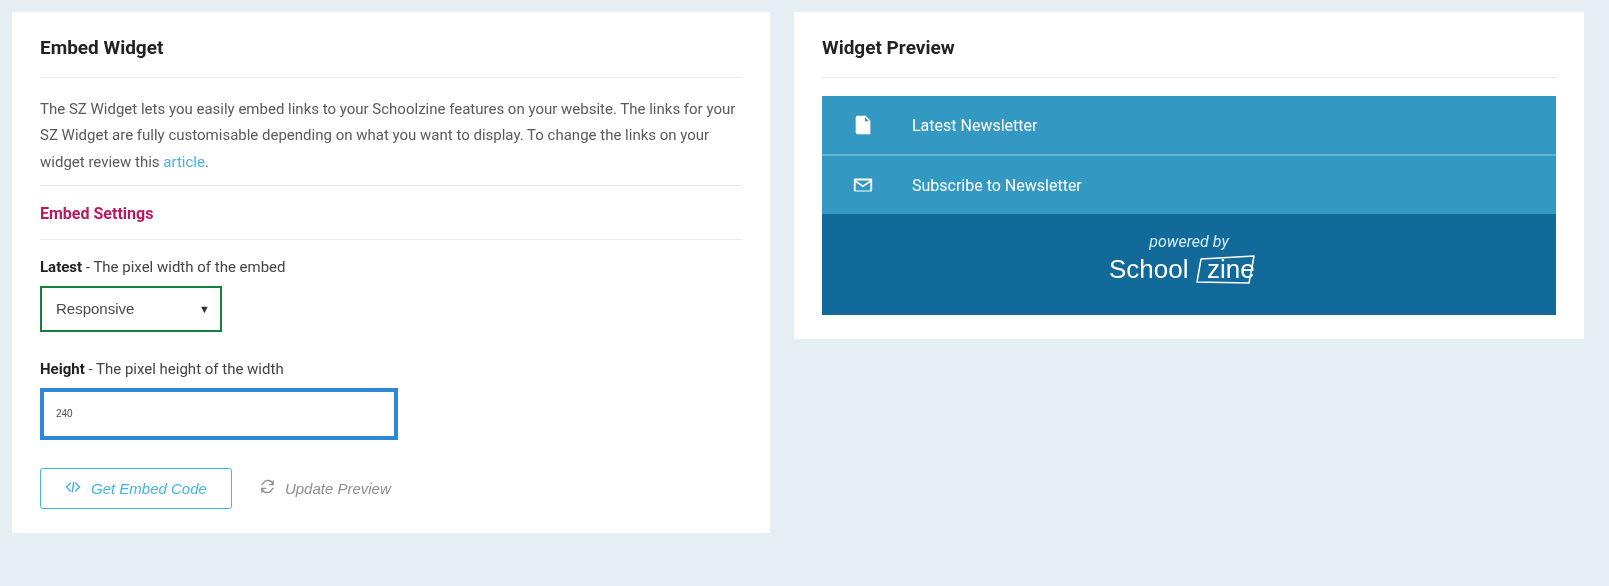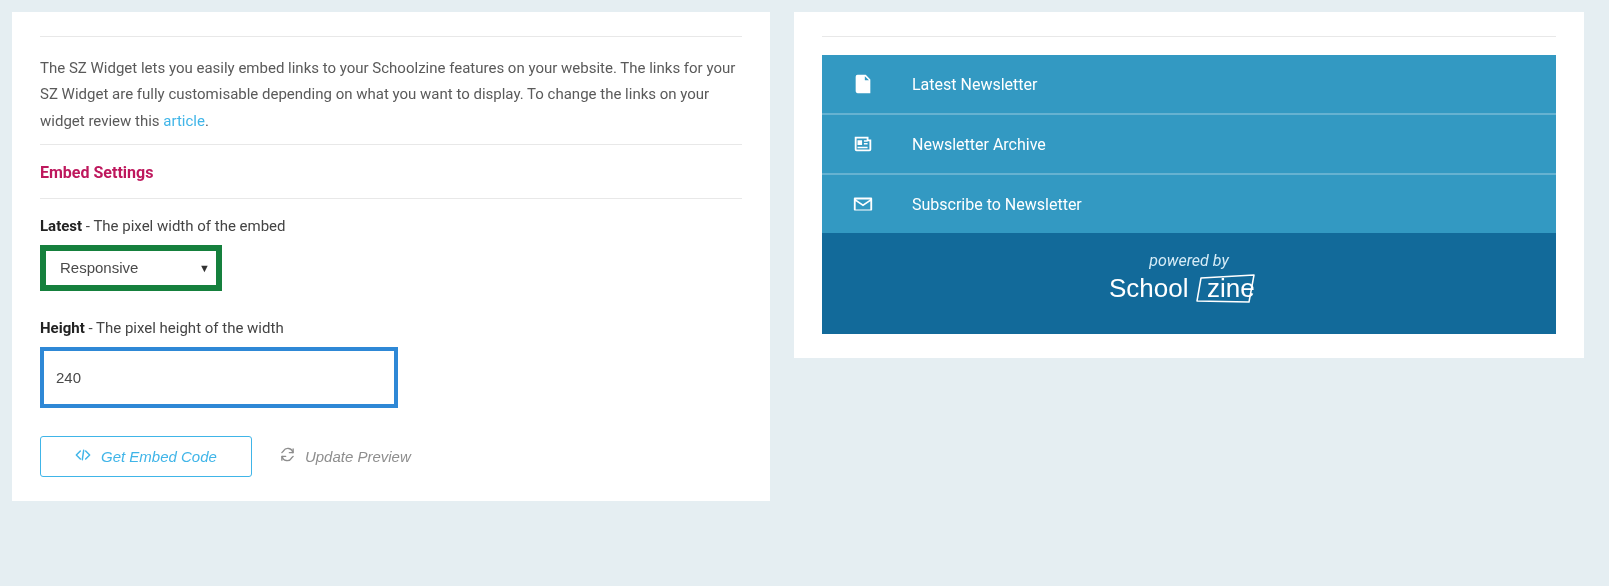--- a/index.html
+++ b/index.html
@@ -59,57 +59,57 @@
   .select-wrap {
     position: relative;
     display: inline-block;
     width: 182px;
     margin-bottom: 28px;
   }
   .select-wrap select {
     width: 100%;
     height: 46px;
     padding: 0 30px 0 14px;
-    border: 6px solid #15803d;
+    border: 2px solid #15803d;
     background: #fff;
     font-size: 15px;
     color: #4a4a4a;
     appearance: none;
     -webkit-appearance: none;
     cursor: pointer;
   }
   .select-wrap .caret {
     position: absolute;
     right: 12px;
     top: 50%;
     transform: translateY(-50%);
     pointer-events: none;
     font-size: 11px;
     color: #333;
   }
   .input-highlight {
     width: 358px;
-    height: 61px;
+    height: 52px;
     padding: 0 12px;
     border: 4px solid #2e88d6;
-    font-size: 15px;
+    font-size: 10px;
     color: #4a4a4a;
     margin-bottom: 28px;
     outline: none;
   }
   .btn-row {
     display: flex;
     align-items: center;
     gap: 24px;
   }
   .btn-outline {
     display: inline-flex;
     align-items: center;
     gap: 10px;
-    padding: 10px 34px;
+    padding: 10px 24px;
     border: 1px solid #40b5e8;
     border-radius: 3px;
     background: #fff;
     color: #40b5e8;
     font-style: italic;
     font-size: 15px;
     cursor: pointer;
   }
   .btn-outline svg { width: 16px; height: 16px; }
   .btn-ghost {
@@ -165,20 +165,21 @@
     justify-content: center;
   }
   .logo svg { vertical-align: middle; }
 </style>
 </head>
 <body>
 
 <div class="container">
 
   <div class="panel panel-left">
+    <h2>Embed Widget</h2>
     <hr>
     <div class="desc">
       <span>The SZ Widget lets you easily embed links to your Schoolzine features on your website. The links for your SZ Widget are fully customisable depending on what you want to display. To change the links on your widget review this </span><a href="#">article</a><span>.</span>
     </div>
     <hr>
     <h3>Embed Settings</h3>
     <hr>
 
     <div class="field-label">
       <b>Latest</b><span> - The pixel width of the embed</span>
@@ -214,41 +215,34 @@
             <path d="M20.5 9A8 8 0 0 0 5.6 6.3L3 9"></path>
             <path d="M3.5 15a8 8 0 0 0 14.9 2.7L21 15"></path>
           </svg>
         </span>
         <span>Update Preview</span>
       </button>
     </div>
   </div>
 
   <div class="panel panel-right">
+    <h2>Widget Preview</h2>
     <hr>
 
     <div class="widget">
 
       <div class="widget-item">
         <span class="wicon">
           <svg viewBox="0 0 24 24">
               <path d="M6 2h9l5 5v15a0 0 0 0 1 0 0H6a2 2 0 0 1-2-2V4a2 2 0 0 1 2-2zm8 1.5V8h4.5L14 3.5zM7 11h10v1.6H7V11zm0 3.3h10v1.6H7v-1.6zm0 3.3h7v1.6H7v-1.6z"></path>
             </svg>
         </span>
         <span>Latest Newsletter</span>
       </div>
 
-      <div class="widget-item">
-        <span class="wicon">
-          <svg viewBox="0 0 24 24">
-              <path d="M3 4h15v3h3v11a2 2 0 0 1-2 2H5a2 2 0 0 1-2-2V4zm2 2v12h14V9h-3V6H5zm1 2h5v5H6V8zm7 0h4v1.5h-4V8zm0 3h4v1.5h-4V11zM6 15h11v1.5H6V15z"></path>
-            </svg>
-        </span>
-        <span>Newsletter Archive</span>
-      </div>
 
       <div class="widget-item" style="border-bottom:none;">
         <span class="wicon">
           <svg viewBox="0 0 24 24">
               <path d="M3 5h18a1 1 0 0 1 1 1v12a1 1 0 0 1-1 1H3a1 1 0 0 1-1-1V6a1 1 0 0 1 1-1zm1.3 2l7.7 5.4L19.7 7H4.3zM20 8.9l-8 5.6-8-5.6V18h16V8.9z"></path>
             </svg>
         </span>
         <span>Subscribe to Newsletter</span>
       </div>
 

